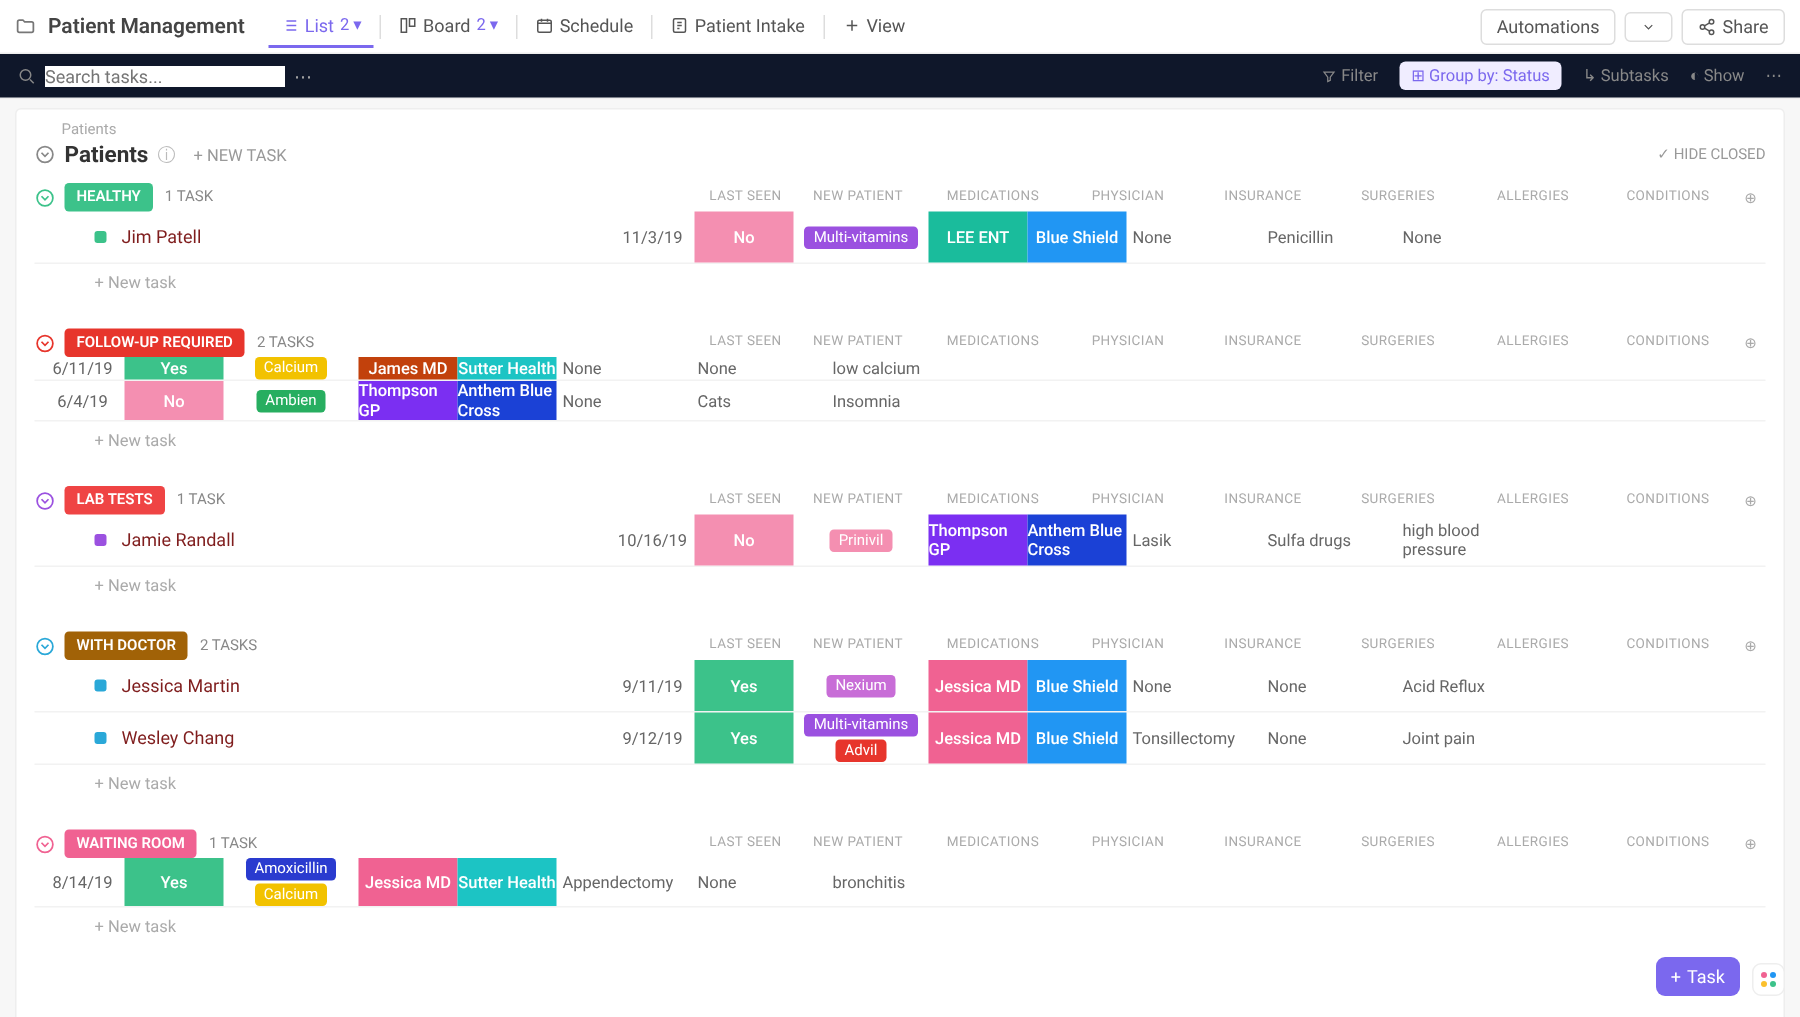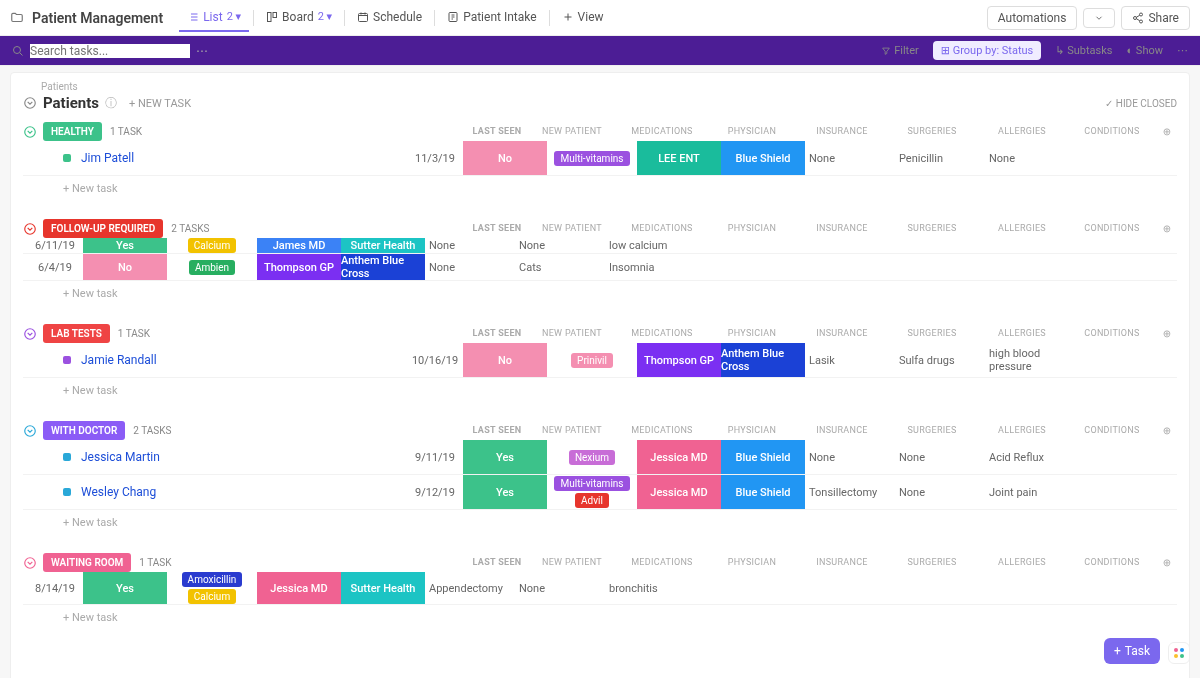--- a/index.html
+++ b/index.html
@@ -6,49 +6,49 @@
 body { background:#f7f7f7; width:1200px; height:678px; overflow:hidden; font-size:12px; color:#333; }
 .topbar { height:36px; background:#fff; display:flex; align-items:center; padding:0 10px; border-bottom:1px solid #eee; }
 .topbar .folder-icon { color:#777; margin-right:8px; }
 .topbar .title { font-size:14px; font-weight:600; color:#444; margin-right:16px; }
 .view-btn { display:flex; align-items:center; gap:4px; padding:6px 8px; color:#555; font-size:12px; cursor:pointer; border-bottom:2px solid transparent; }
 .view-btn.active { color:#7b68ee; border-bottom:2px solid #7b68ee; }
 .view-btn .count { color:#7b68ee; font-size:11px; }
 .sep { width:1px; height:16px; background:#ddd; margin:0 4px; }
 .spacer { flex:1; }
 .pill-btn { border:1px solid #ddd; border-radius:4px; padding:4px 10px; font-size:12px; color:#555; display:flex; align-items:center; gap:4px; margin-left:6px; }
-.toolbar2 { height:30px; background:#4c1d95; display:flex; align-items:center; padding:0 12px; border-bottom:1px solid #eee; color:#888; }
+.toolbar2 { height:30px; background:#0f172a; display:flex; align-items:center; padding:0 12px; border-bottom:1px solid #eee; color:#888; }
 .toolbar2 .search-icon { margin-right:6px; }
 .toolbar2 input { border:none; font-size:12px; outline:none; flex:0 0 160px; }
 .toolbar2 .right { margin-left:auto; display:flex; align-items:center; gap:14px; font-size:11px; }
 .toolbar2 .right .grp { color:#7b68ee; background:#f0edff; padding:3px 8px; border-radius:4px; }
 .page { background:#fff; margin:6px 10px 0 10px; border:1px solid #eee; border-radius:4px; padding:8px 12px 0 12px; height:620px; overflow-y:auto; }
 .breadcrumb { font-size:10px; color:#aaa; margin:0 0 2px 18px; }
 .page-head { display:flex; align-items:center; gap:6px; margin-bottom:10px; }
 .page-head .chev { color:#888; }
 .page-head h2 { font-size:15px; font-weight:700; }
 .page-head .info { color:#bbb; font-size:12px; }
 .page-head .newtask { color:#999; font-size:11px; margin-left:6px; }
 .page-head .hide { margin-left:auto; color:#999; font-size:10px; }
 .group { margin:6px 0 18px 0; }
 .group-head { display:flex; align-items:center; font-size:10px; color:#aaa;justify-content:space-between; }
 .group-head .chev { color:#3cc28a; margin-right:6px; width:14px; display:inline-flex; justify-content:center; }
 .status-tag { color:#fff; font-weight:600; font-size:10px; padding:4px 8px; border-radius:3px; margin-right:8px; }
 .task-count { color:#888; font-size:10px; }
 .cols { display:flex; margin-left:auto; }
 .col-h { width:90px; text-align:center; font-size:9px; color:#aaa; text-transform:uppercase; letter-spacing:0.3px; }
-.col-h.w60{width:60px;font-weight:bold;}
+.col-h.w60{width:60px;}
 .add-col { width:20px; text-align:center; color:#aaa; }
 .row { display:flex; align-items:stretch; border-bottom:1px solid #f2f2f2; }
-.row .name { flex:0 0 380px; display:flex; align-items:center; padding:10px 0 10px 40px; font-size:12px; color:#1d4ed8; }
+.row .name { flex:0 0 380px; display:flex; align-items:center; padding:10px 0 10px 40px; font-size:12px; color:#7f1d1d; }
 .sq { width:8px; height:8px; border-radius:2px; margin-right:10px; }
 .cell { width:90px; display:flex; align-items:center; justify-content:center; font-size:11px; }
 .cell.w60{width:60px;}
 .cell.txt { color:#666; font-size:11px; justify-content:flex-start; padding-left:4px; }
-.block { width:84px; display:flex; align-items:center; justify-content:center; color:#fff; font-size:11px; font-weight:500; }
+.block { width:66px; display:flex; align-items:center; justify-content:center; color:#fff; font-size:11px; font-weight:500; }
 .pillwrap { display:flex; flex-direction:column; gap:2px; align-items:center; }
 .pill { padding:2px 6px; border-radius:3px; color:#fff; font-size:10px; white-space:nowrap; }
 .newtask-row { padding:6px 0 6px 40px; color:#aaa; font-size:11px; }
 .fab { position:fixed; bottom:14px; right:40px; background:#7b68ee; color:#fff; border-radius:6px; padding:6px 10px; font-size:12px; display:flex; align-items:center; gap:4px; }
 .apps { position:fixed; bottom:14px; right:10px; background:#fff; border:1px solid #eee; border-radius:6px; width:22px; height:22px; display:flex; align-items:center; justify-content:center; }
 svg { display:block; }
 </style>
 </head>
 <body>
 
@@ -228,21 +228,21 @@
           </div>
         </div>
         <div class="row">
       <div class="cell w60 txt" style="justify-content:center;">6/11/19</div>
       <div class="block" style="background:#3cc28a">Yes</div>
       <div class="cell">
             <div class="pillwrap">
               <span class="pill" style="background:#f2c200">Calcium</span>
             </div>
           </div>
-      <div class="block" style="background:#3b82f6">James MD</div>
+      <div class="block" style="background:#c2410c">James MD</div>
       <div class="block" style="background:#1cc4c4">Sutter Health</div>
       <div class="cell txt">None</div>
       <div class="cell txt">None</div>
       <div class="cell txt">low calcium</div>
       <div style="width:20px;"></div>
         </div>
         <div class="row">
       <div class="cell w60 txt" style="justify-content:center;">6/4/19</div>
       <div class="block" style="background:#f48fb1">No</div>
       <div class="cell">
@@ -300,21 +300,21 @@
         <div class="newtask-row">+ New task</div>
       </div>
       <div class="group">
         <div class="group-head">
     <span class="chev" style="color:#2aa8d8">
             <svg width="14" height="14" viewBox="0 0 24 24" fill="none" stroke="currentColor" stroke-width="2">
               <circle cx="12" cy="12" r="9"></circle>
               <path d="M8 10l4 4 4-4"></path>
             </svg>
           </span>
-    <span class="status-tag" style="background:#8b5cf6">WITH DOCTOR</span>
+    <span class="status-tag" style="background:#a16207">WITH DOCTOR</span>
     <span class="task-count">2 TASKS</span>
     <div class="cols">
             <div class="col-h w60">LAST SEEN</div>
             <div class="col-h ">NEW PATIENT</div>
             <div class="col-h ">MEDICATIONS</div>
             <div class="col-h ">PHYSICIAN</div>
             <div class="col-h ">INSURANCE</div>
             <div class="col-h ">SURGERIES</div>
             <div class="col-h ">ALLERGIES</div>
             <div class="col-h ">CONDITIONS</div>

